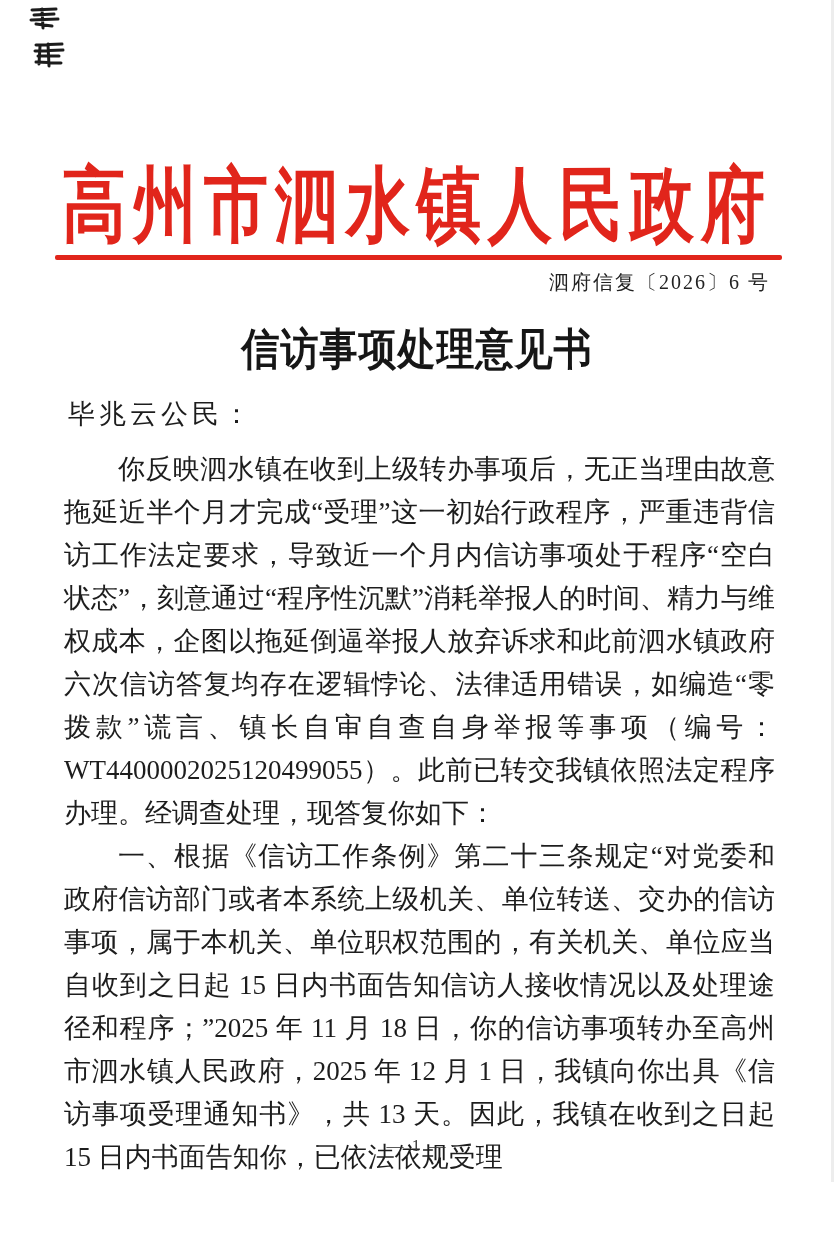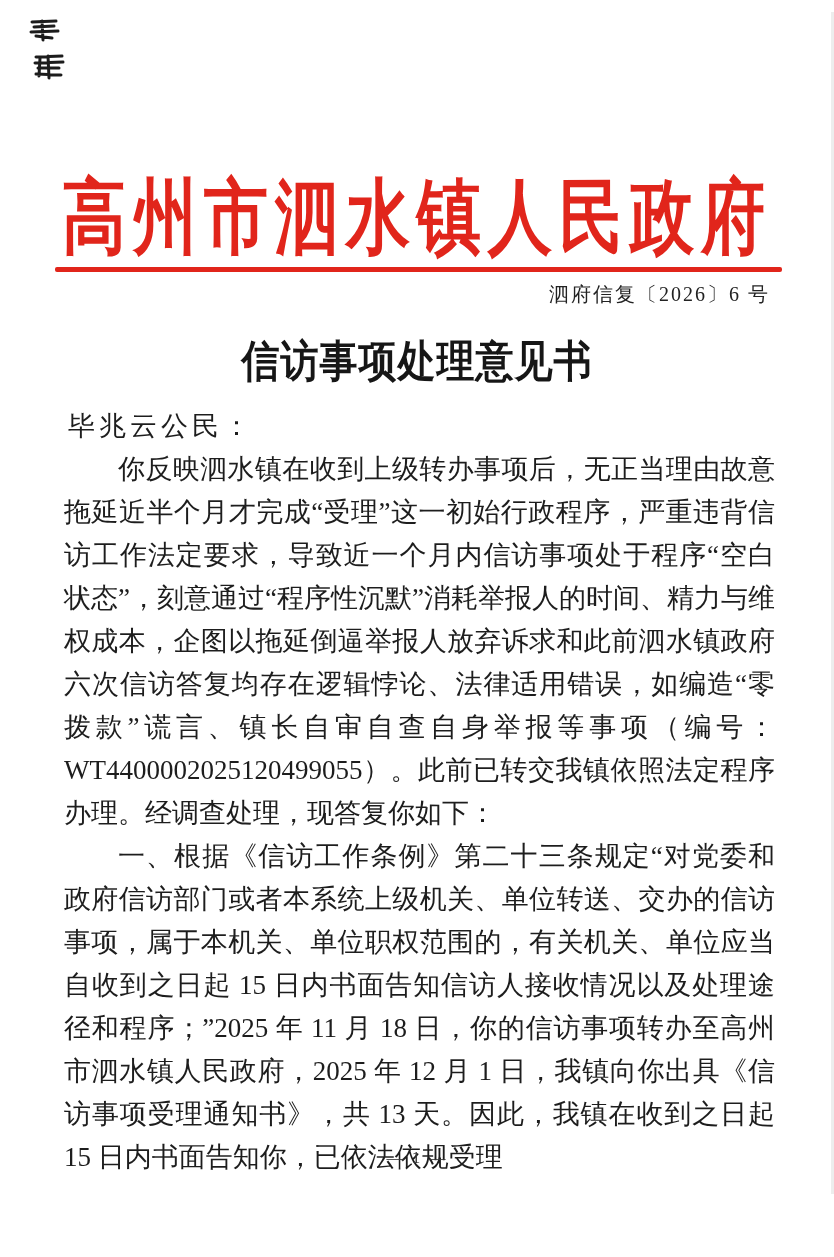--- a/index.html
+++ b/index.html
@@ -7,21 +7,21 @@
     padding: 0;
     background: #ffffff;
     font-family: "Liberation Serif", serif;
   }
   .page {
     position: relative;
     width: 834px;
     height: 1182px;
     background: #ffffff;
     overflow: hidden;
-    margin: 12px auto;
+    margin: 0 auto;
   }
   
   .scan-edge {
     position: absolute;
     top: 0; right: 0;
     width: 3px; height: 100%;
     background: #ededed;
   }
   
   .artifact { position: absolute; }
@@ -81,21 +81,21 @@
   .salutation {
     position: absolute;
     top: 396px;
     left: 68px;
     font-size: 27px;
     color: #1d1d1d;
     letter-spacing: 4px;
   }
   .body-text {
     position: absolute;
-    top: 436px;
+    top: 448px;
     left: 64px;
     width: 711px;
     font-size: 27px;
     line-height: 43px;
     color: #1d1d1d;
     text-align: justify;
   }
   .body-text p {
     margin: 0;
     text-indent: 2em;

